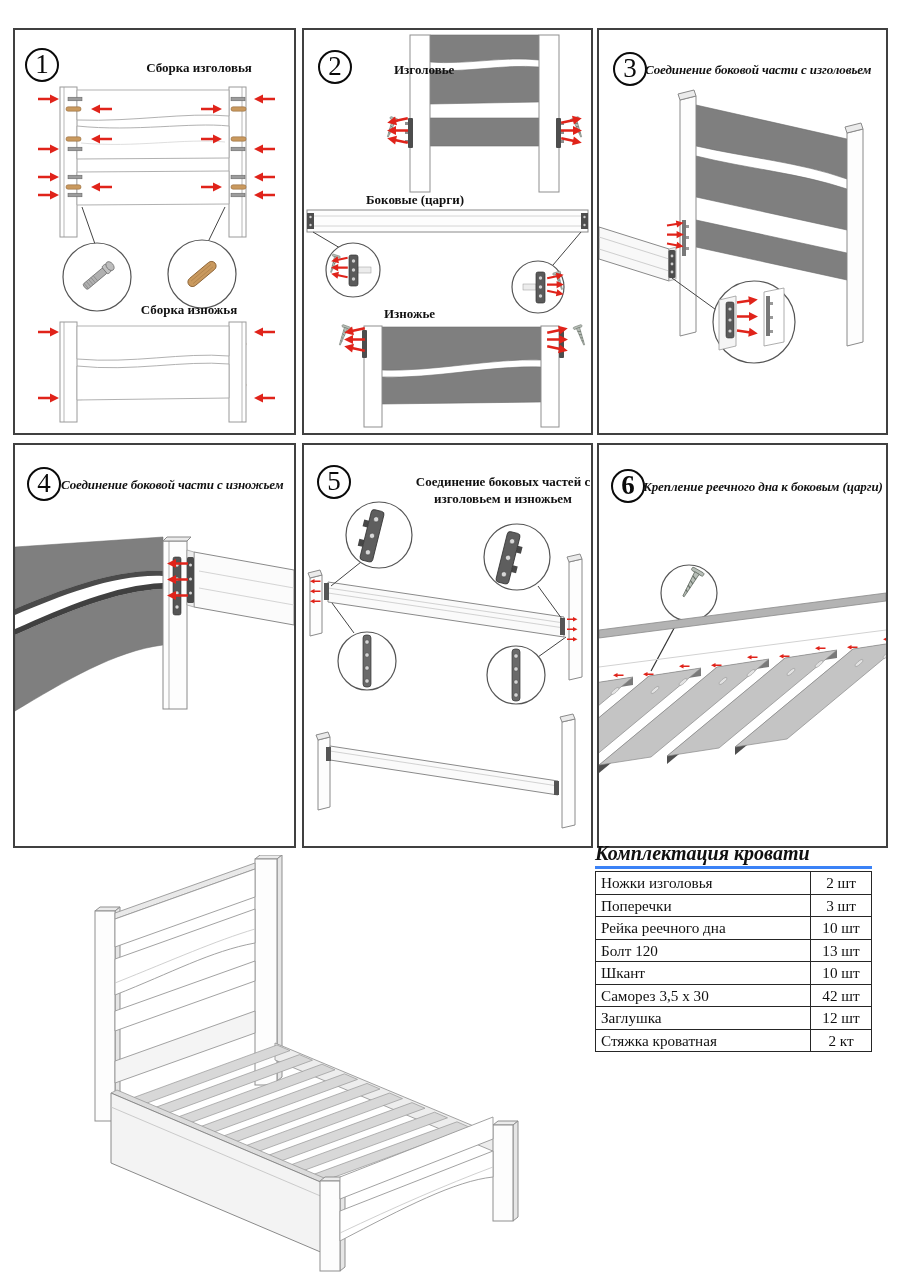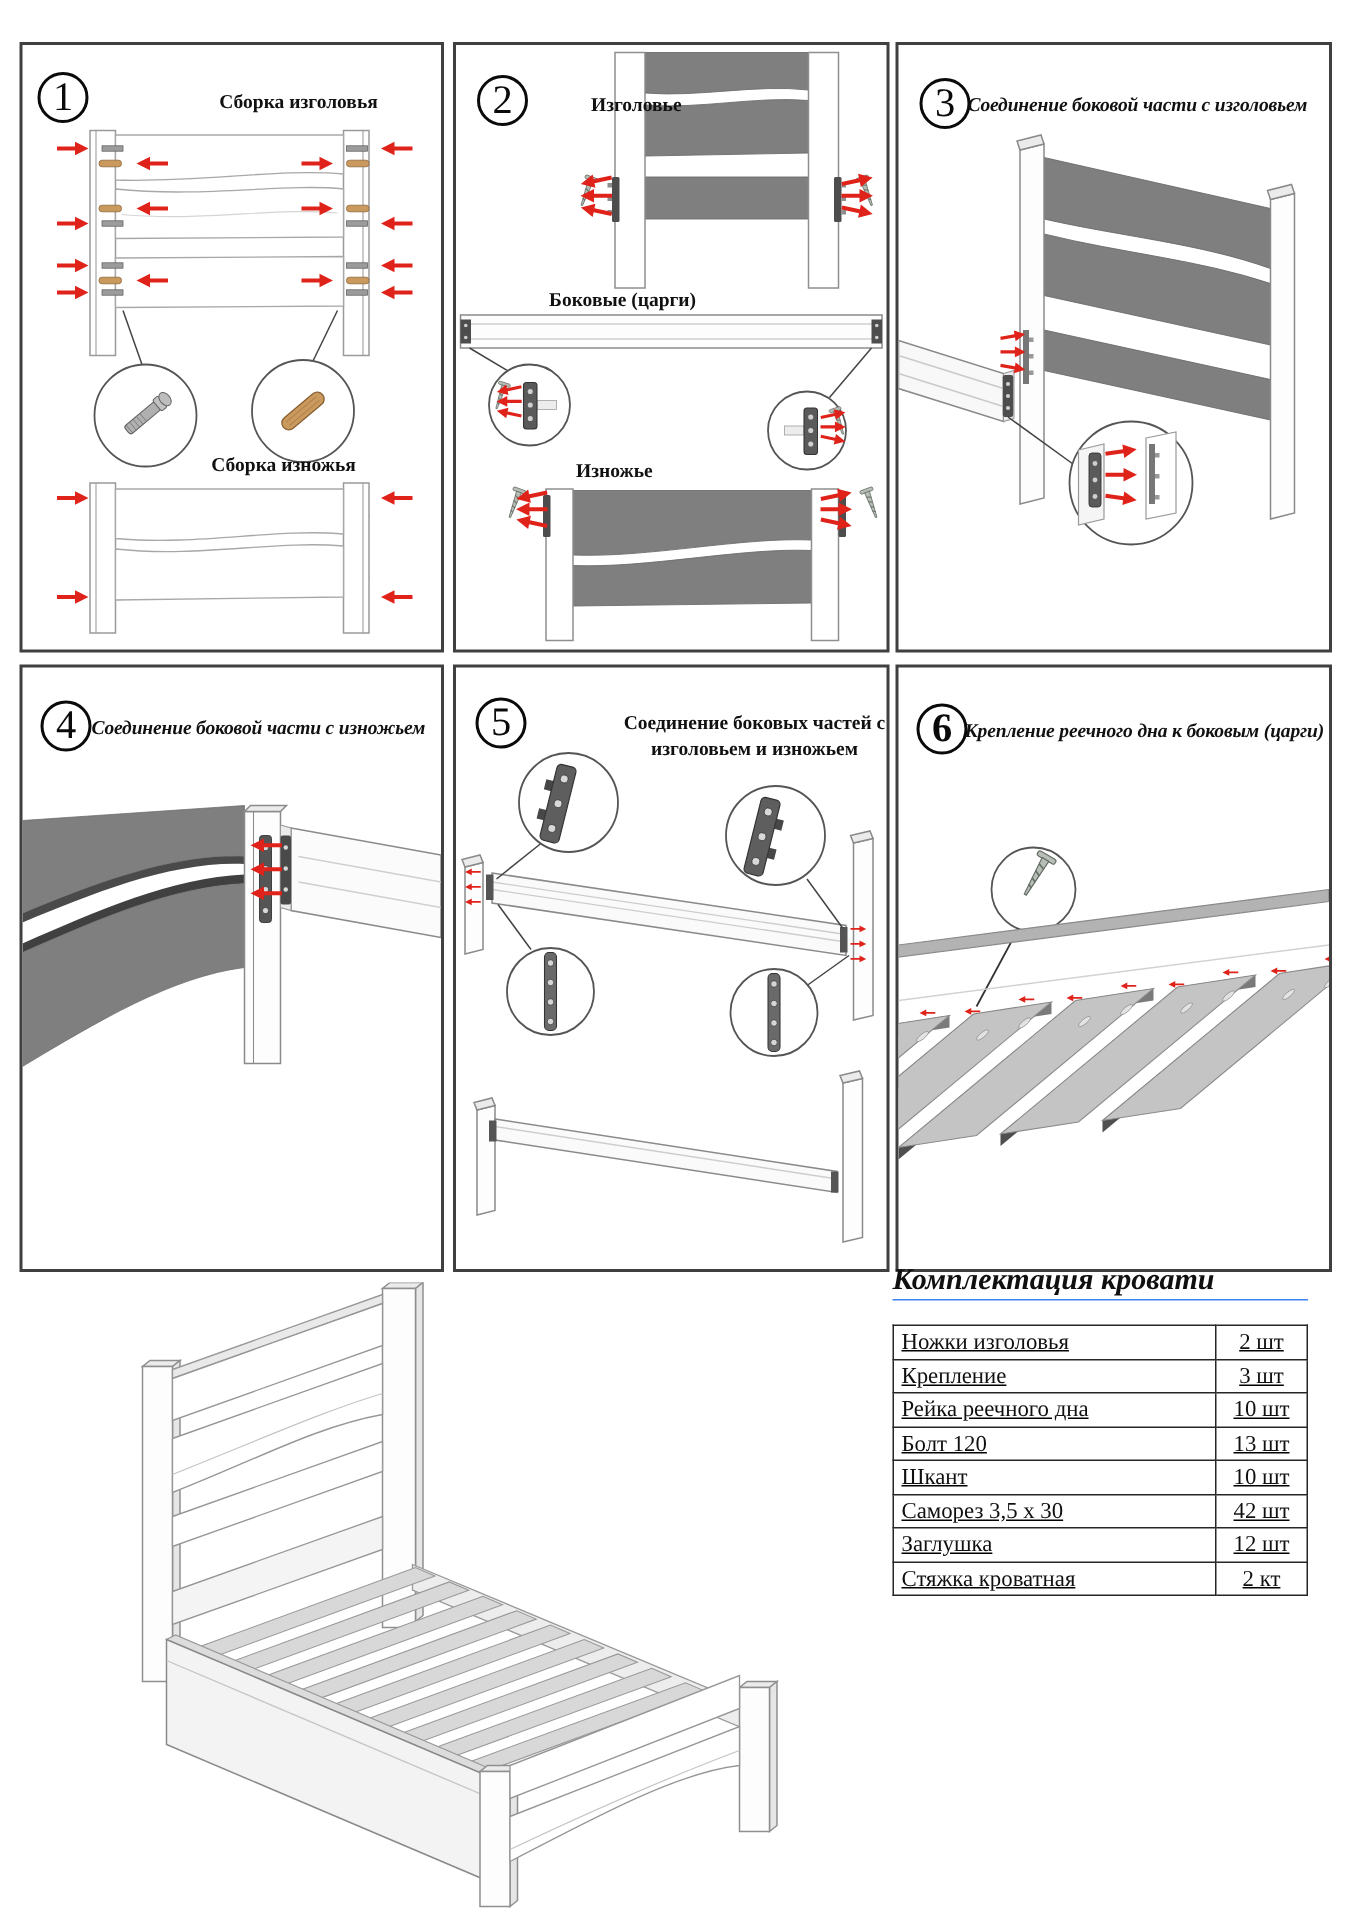--- a/index.html
+++ b/index.html
@@ -9,22 +9,22 @@
   .panel svg{position:absolute;left:0;top:0;}
   .stepnum{position:absolute;width:30px;height:30px;border:2px solid #0a0a0a;border-radius:50%;
            font-size:27px;line-height:29px;text-align:center;color:#0a0a0a;background:#fff;z-index:3;}
   .stepnum.bold{font-weight:bold;}
   .ptitle{position:absolute;font-weight:bold;color:#111;z-index:3;}
   .t13{font-size:13px;padding-left:44px;}
   .t12{font-size:13px;white-space:nowrap;letter-spacing:-0.1px;font-style:italic;}
   .center{text-align:center;}
   .kit{position:absolute;left:595px;top:842px;width:277px;}
   .kit-title{font-size:20px;font-weight:bold;font-style:italic;color:#101010;
-             border-bottom:1px solid #3b82f6;padding-bottom:1px;}
-  .kit table{border-collapse:collapse;width:100%;margin-top:16px;text-decoration:underline;}
+             border-bottom:3px solid #3b82f6;padding-bottom:1px;}
+  .kit table{border-collapse:collapse;width:100%;margin-top:2px;}
   .kit td{border:1.6px solid #262626;font-size:15.2px;color:#101010;
           padding:1px 5px;height:19.5px;line-height:19px;}
   .kit td.qty{width:56px;text-align:center;padding:1px 2px;}
   .bedwrap{position:absolute;left:25px;top:855px;width:565px;height:420px;}
 </style>
 </head>
 <body>
 
 <div class="page">
 
@@ -567,21 +567,21 @@
 
   <div class="kit">
     <div class="kit-title">Комплектация кровати</div>
     <table>
       <tbody>
         <tr>
             <td>Ножки изголовья</td>
             <td class="qty">2 шт</td>
           </tr>
         <tr>
-            <td>Крепление</td>
+            <td>Поперечки</td>
             <td class="qty">3 шт</td>
           </tr>
         <tr>
             <td>Рейка реечного дна</td>
             <td class="qty">10 шт</td>
           </tr>
         <tr>
             <td>Болт 120</td>
             <td class="qty">13 шт</td>
           </tr>

